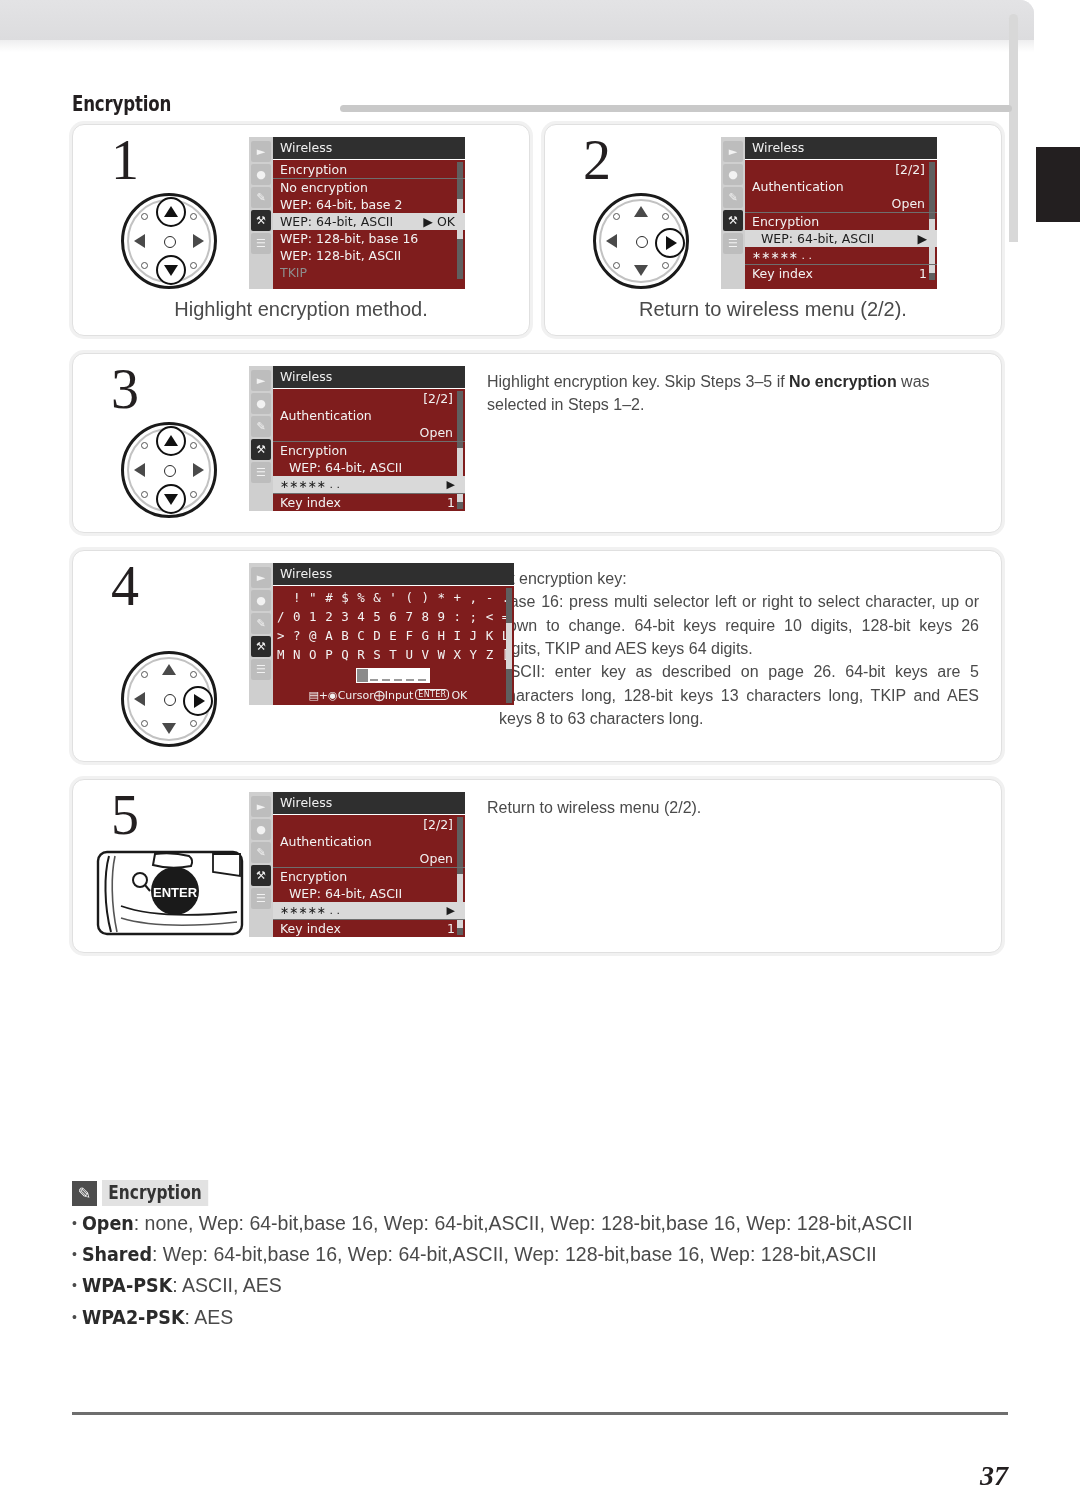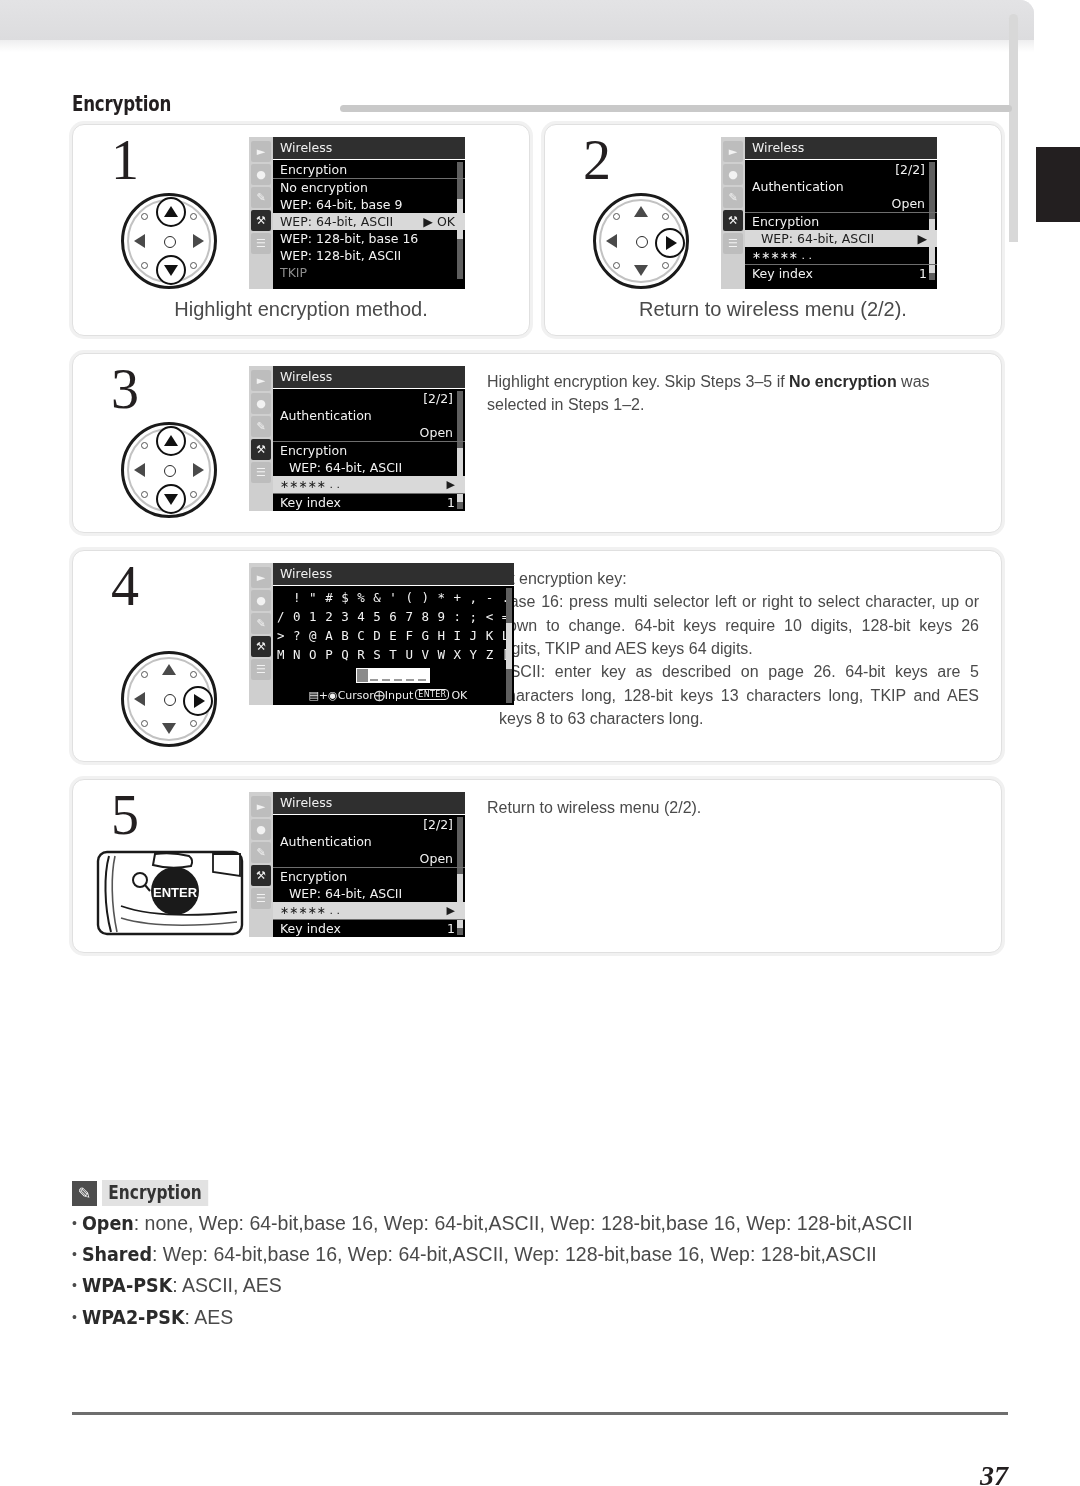--- a/index.html
+++ b/index.html
@@ -92,21 +92,21 @@
     width:216px;flex:none;background:#cfcfcf;display:flex;
     font-family:"DejaVu Sans","Liberation Sans",sans-serif;
     box-sizing:border-box;
   }
   .lcd-side{width:24px;flex:none;background:#cfcfcf;padding-top:2px;}
   .lcd-ic{
     width:20px;height:21px;margin:2px auto;background:#bdbdbd;border-radius:2px;
     display:flex;align-items:center;justify-content:center;color:#f2f2f2;font-size:11px;
   }
   .lcd-ic.sel{background:#2b2b2b;}
-  .lcd-body{flex:1;background:#000000;position:relative;}
+  .lcd-body{flex:1;background:#7f1d1d;position:relative;}
   .lcd-title{
     background:#2f2f2f;color:#f0f0f0;font-size:12.5px;padding:3px 6px 4px 7px;
     border-bottom:1.5px solid #ffffff;
   }
   .lcd-rows{position:relative;padding:1px 0 0 0;}
   .row{
     color:#f2f2f2;font-size:12.5px;line-height:17px;padding:0 10px 0 7px;
     white-space:nowrap;position:relative;
   }
   .row.sep{border-bottom:1px solid #6e6e6e;}
@@ -226,21 +226,21 @@
             <div class="lcd-ic">☰</div>
           </div>
           <div class="lcd-body">
             <div class="lcd-title">Wireless</div>
             <div class="lcd-rows">
               <div class="scroll">
                   <i style="top:32%;height:34%"></i>
                 </div>
               <div class="row sep">Encryption</div>
               <div class="row">No encryption</div>
-              <div class="row">WEP: 64-bit, base 9</div>
+              <div class="row">WEP: 64-bit, base 2</div>
               <div class="row sel">
                 <span class="right">▶&nbsp;<span>OK</span></span>
                 <span>WEP: 64-bit, ASCII</span>
               </div>
               <div class="row">WEP: 128-bit, base 16</div>
               <div class="row">WEP: 128-bit, ASCII</div>
               <div class="row dim">TKIP</div>
             </div>
           </div>
         </div>

